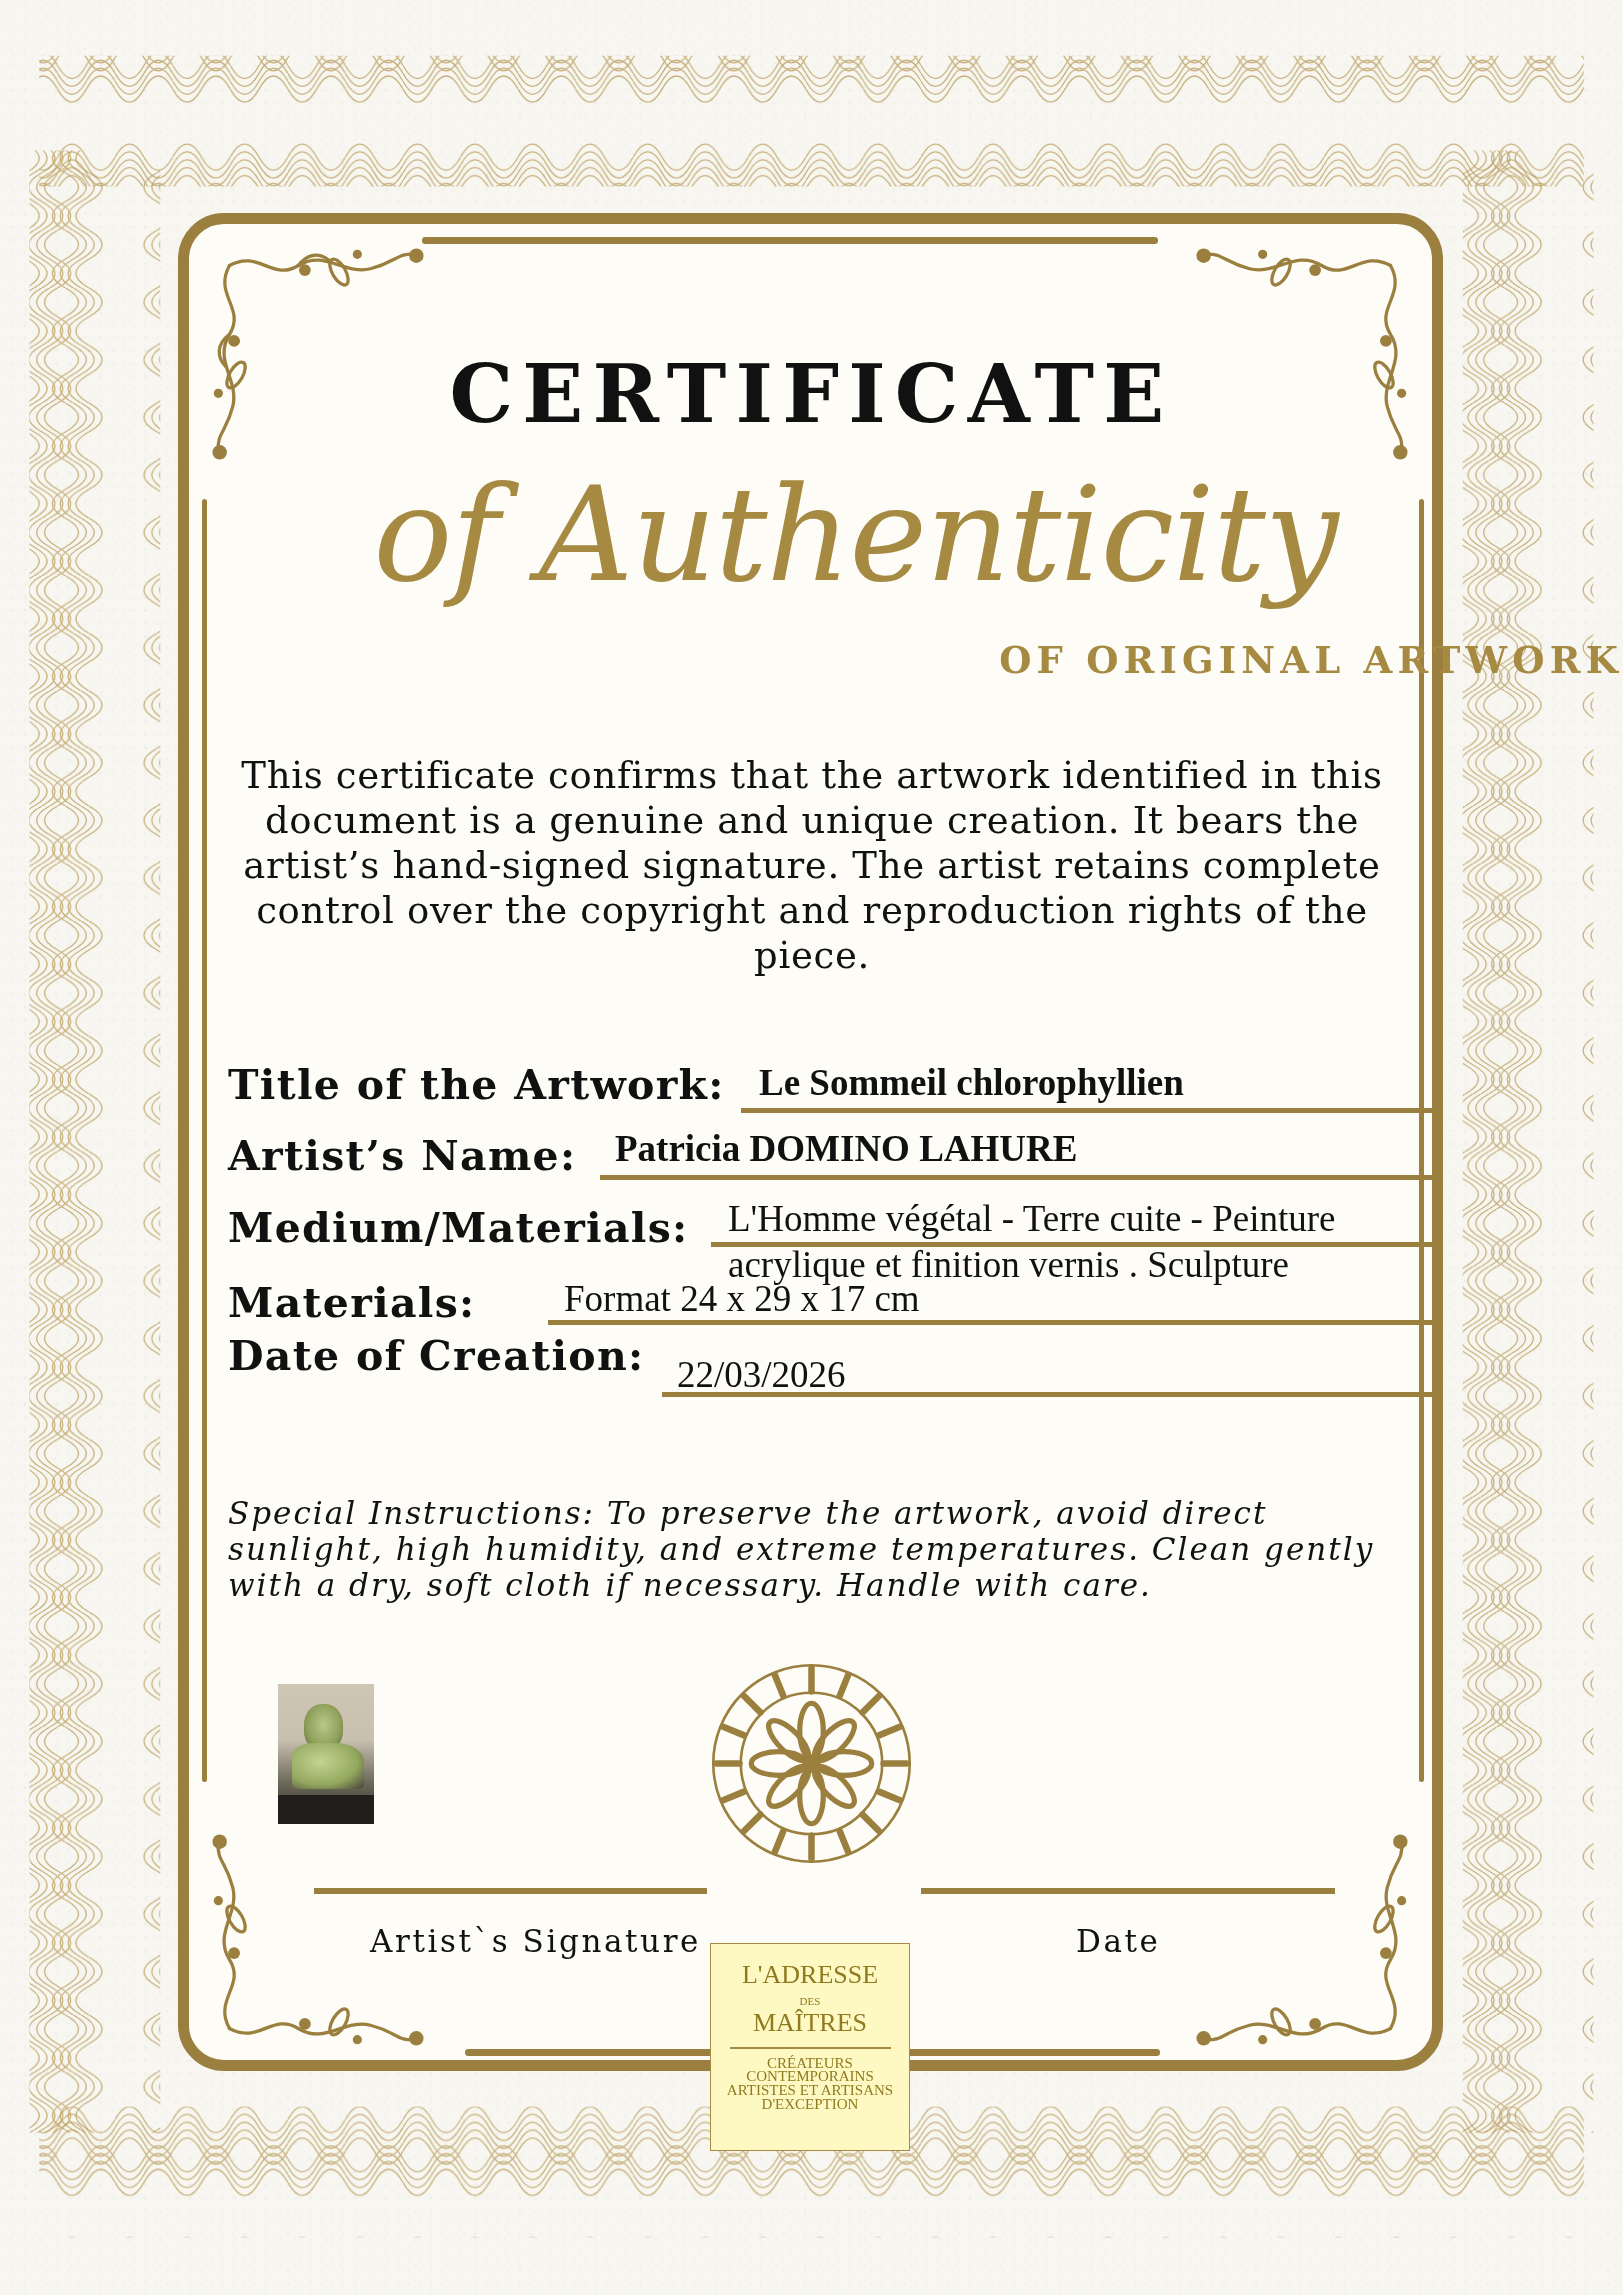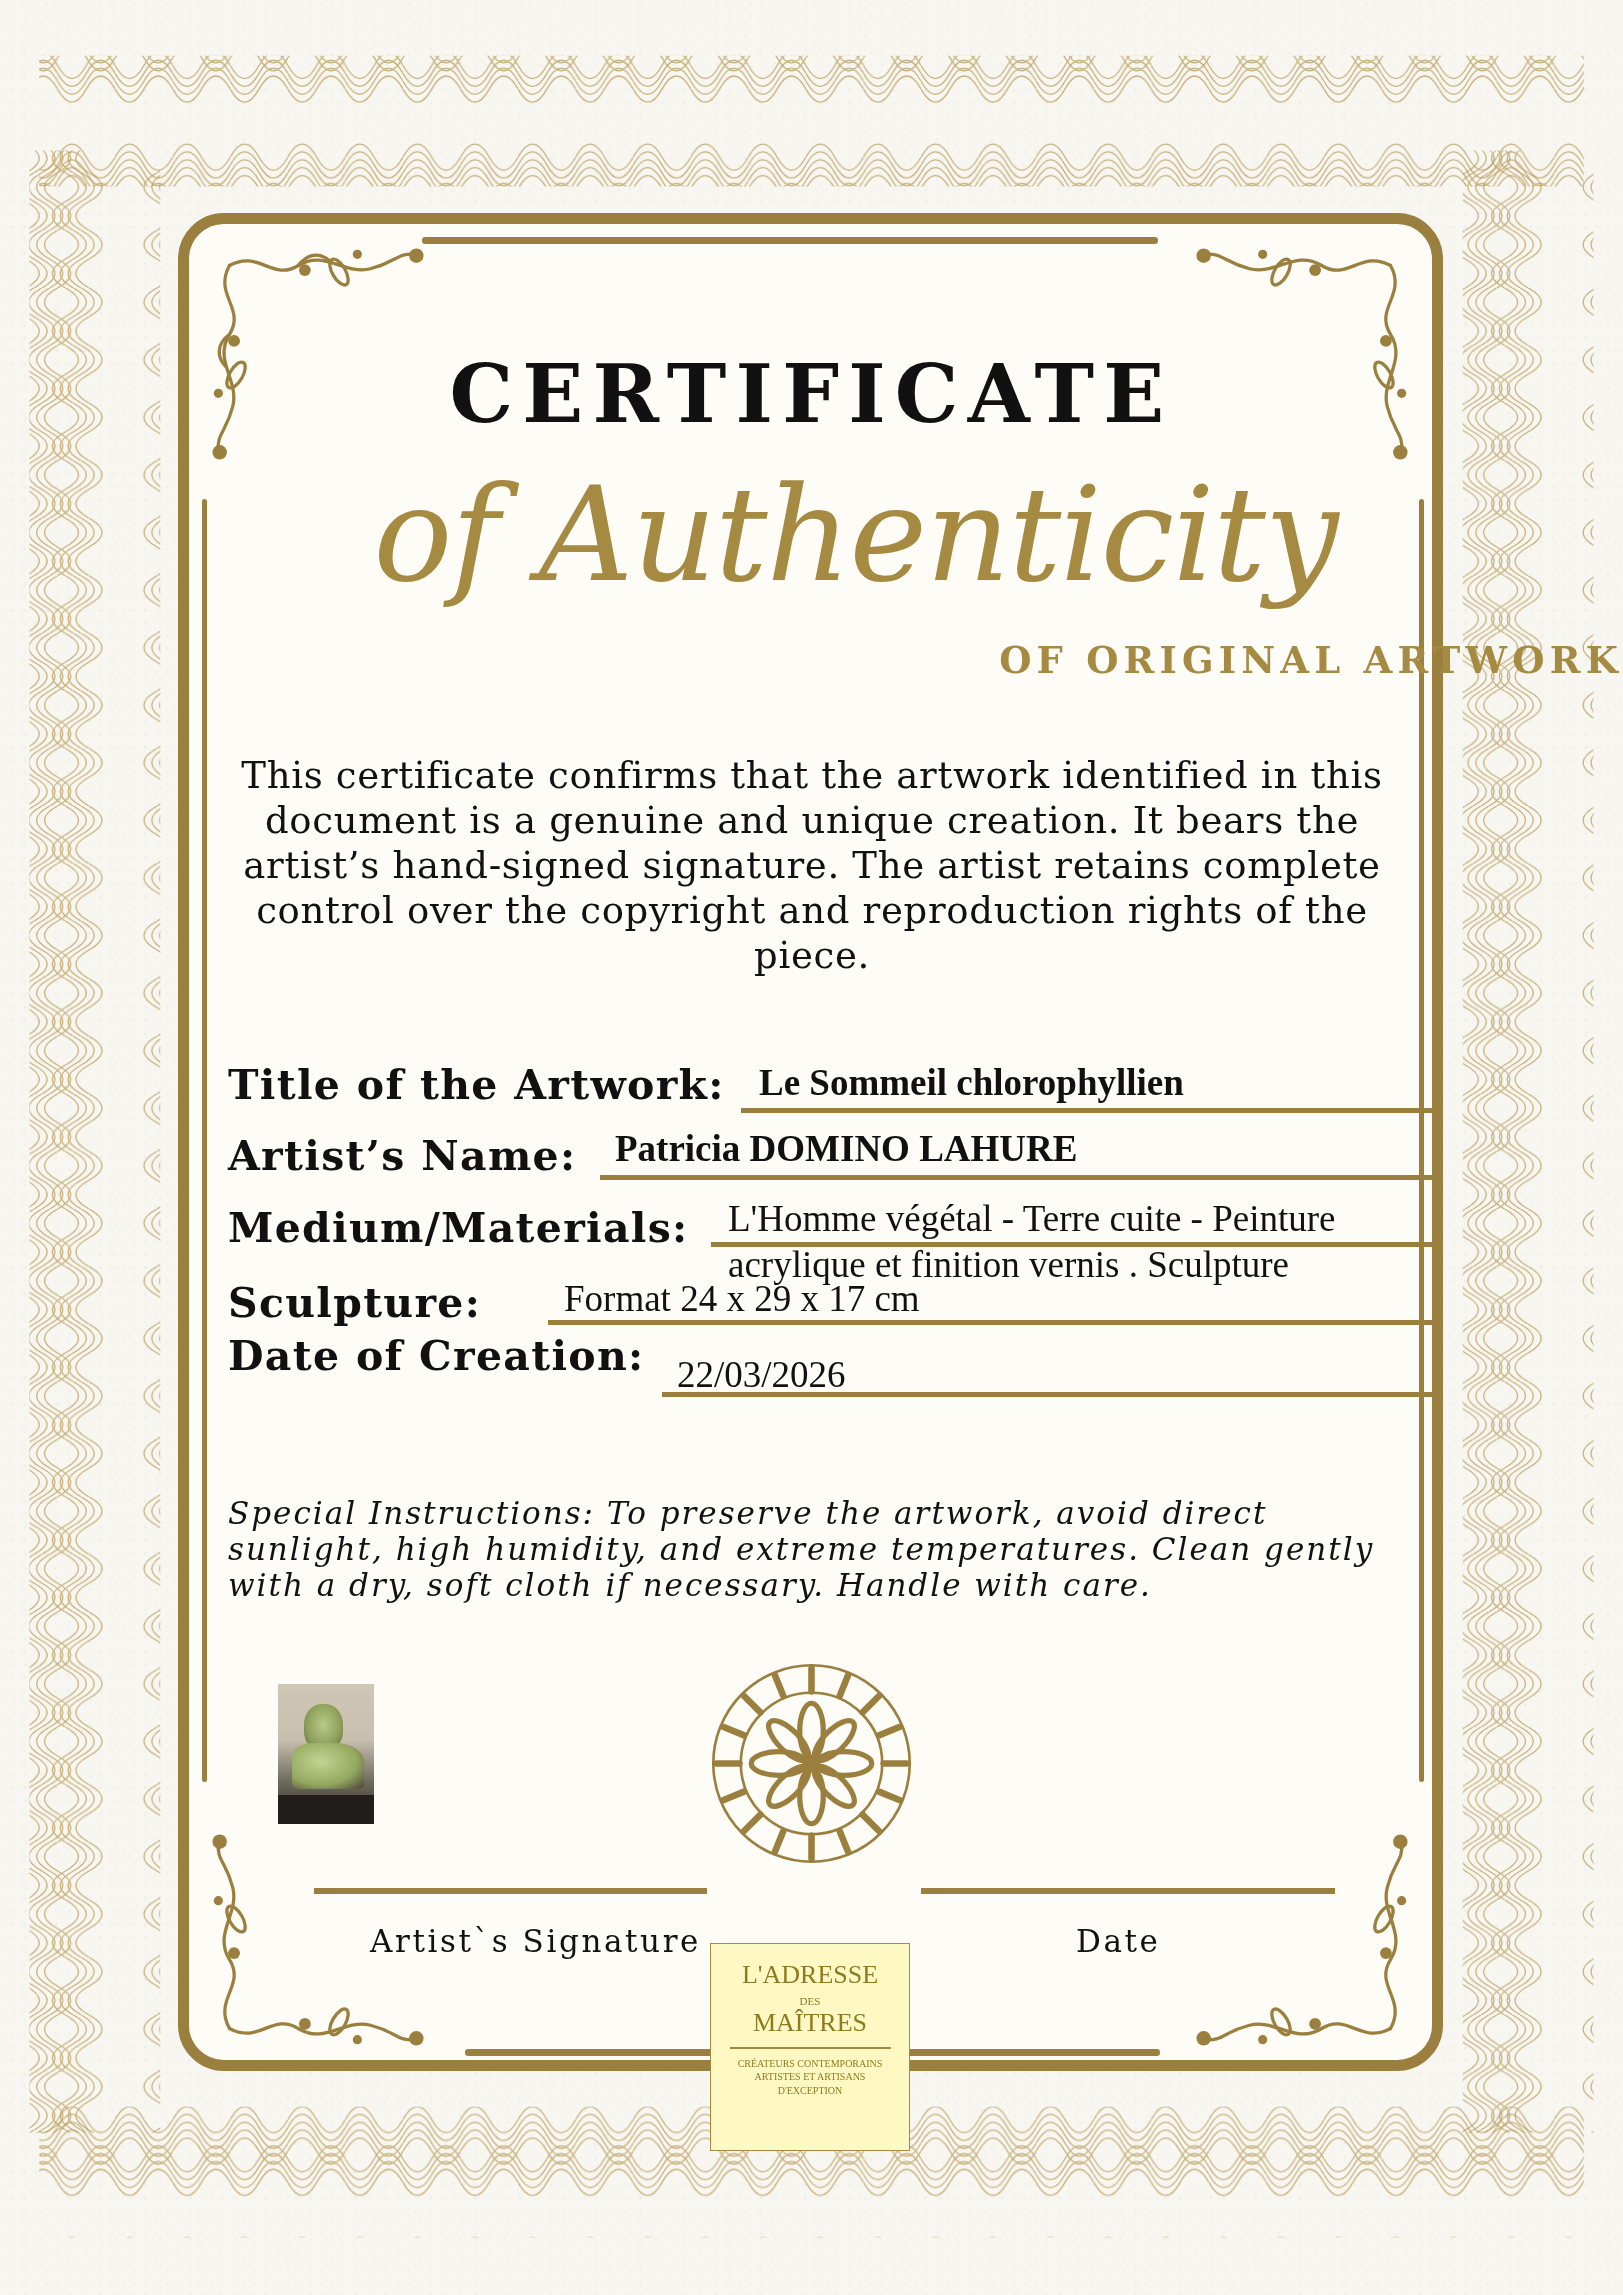--- a/index.html
+++ b/index.html
@@ -85,21 +85,21 @@
   }
   .badge {
     position: absolute; left: 710px; top: 1943px; width: 200px; height: 208px;
     background: #fef9c3; border: 1.3px solid #a68a42; box-sizing: border-box;
     text-align: center; color: #8f7a1f; font-family: "Liberation Serif", serif;
   }
   .badge .b1 { font-size: 26px; margin-top: 15.7px; }
   .badge .b2 { font-size: 11px; margin-top: 5.2px; }
   .badge .b3 { font-size: 26px; margin-top: 1.3px; }
   .badge .rule { width: 161px; height: 1.3px; background: #a68a42; margin: 9.2px auto 7.9px; }
-  .badge .b4 { font-size: 10px; line-height: 13.7px; }
+  .badge .b4 { font-size: 15px; line-height: 13.7px; }
 </style>
 </head>
 <body>
 
 <div class="paper-texture"></div>
 
 <svg class="guilloche" viewBox="0 0 2481 3508">
   <defs>
     <pattern id="waveH" x="0" y="0" width="88" height="200" patternUnits="userSpaceOnUse">
       <g fill="none" stroke="#b89a55" stroke-width="2" opacity="0.75">
@@ -220,21 +220,21 @@
 
 <div class="field-label" style="top:1132px;">Artist’s Name:</div>
 <div class="field-value bold" style="left:615px; top:1127px;text-align:center;">Patricia DOMINO LAHURE</div>
 <div class="field-line" style="left:600px; top:1175px;"></div>
 
 <div class="field-label" style="top:1204px;">Medium/Materials:</div>
 <div class="field-value" style="left:728px; top:1197px;">L'Homme végétal - Terre cuite - Peinture</div>
 <div class="field-line" style="left:711px; top:1242px;"></div>
 <div class="field-value" style="left:728px; top:1243px;">acrylique et finition vernis . Sculpture</div>
 
-<div class="field-label" style="top:1279px;">Sculpture:</div>
+<div class="field-label" style="top:1279px;">Materials:</div>
 <div class="field-value" style="left:564px; top:1277px;">Format 24 x 29 x 17 cm</div>
 <div class="field-line" style="left:548px; top:1320px;"></div>
 
 <div class="field-label" style="top:1312px;margin-top:20px;">Date of Creation:</div>
 <div class="field-value" style="left:677px; top:1353px;">22/03/2026</div>
 <div class="field-line" style="left:662px; top:1392px;"></div>
 
 <div class="instructions">Special Instructions: To preserve the artwork, avoid direct sunlight, high humidity, and extreme temperatures. Clean gently with a dry, soft cloth if necessary. Handle with care.</div>
 
 <div class="thumb">

